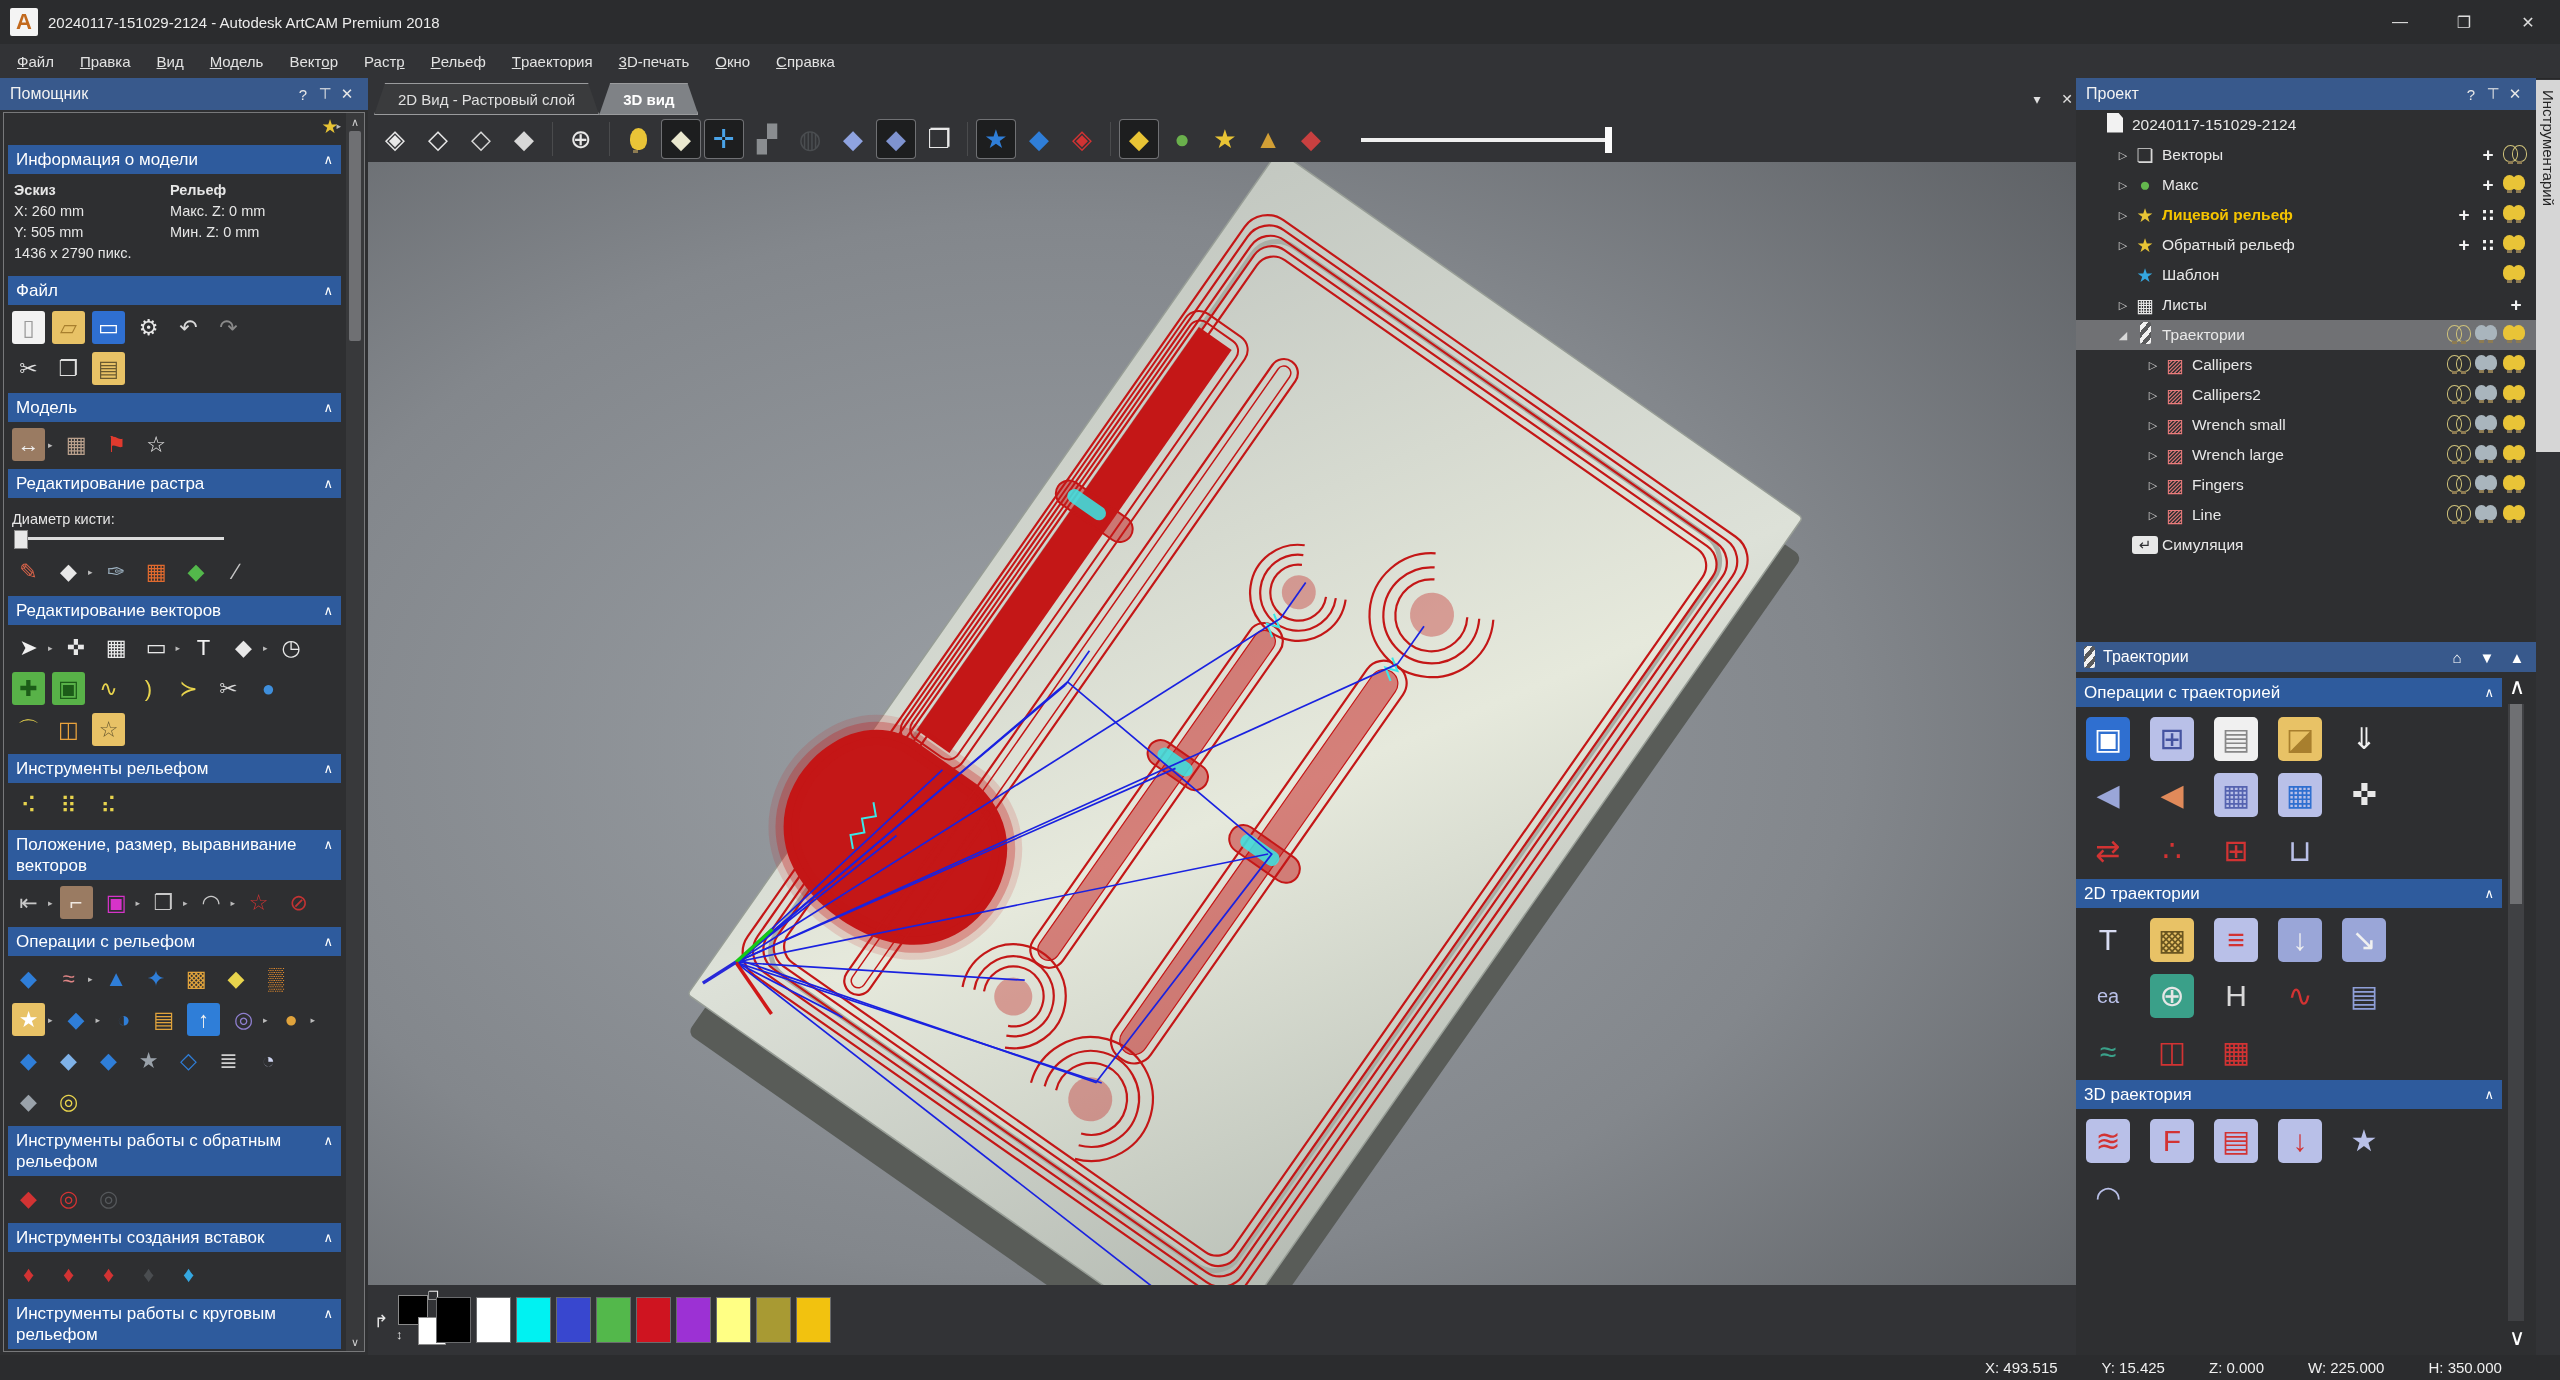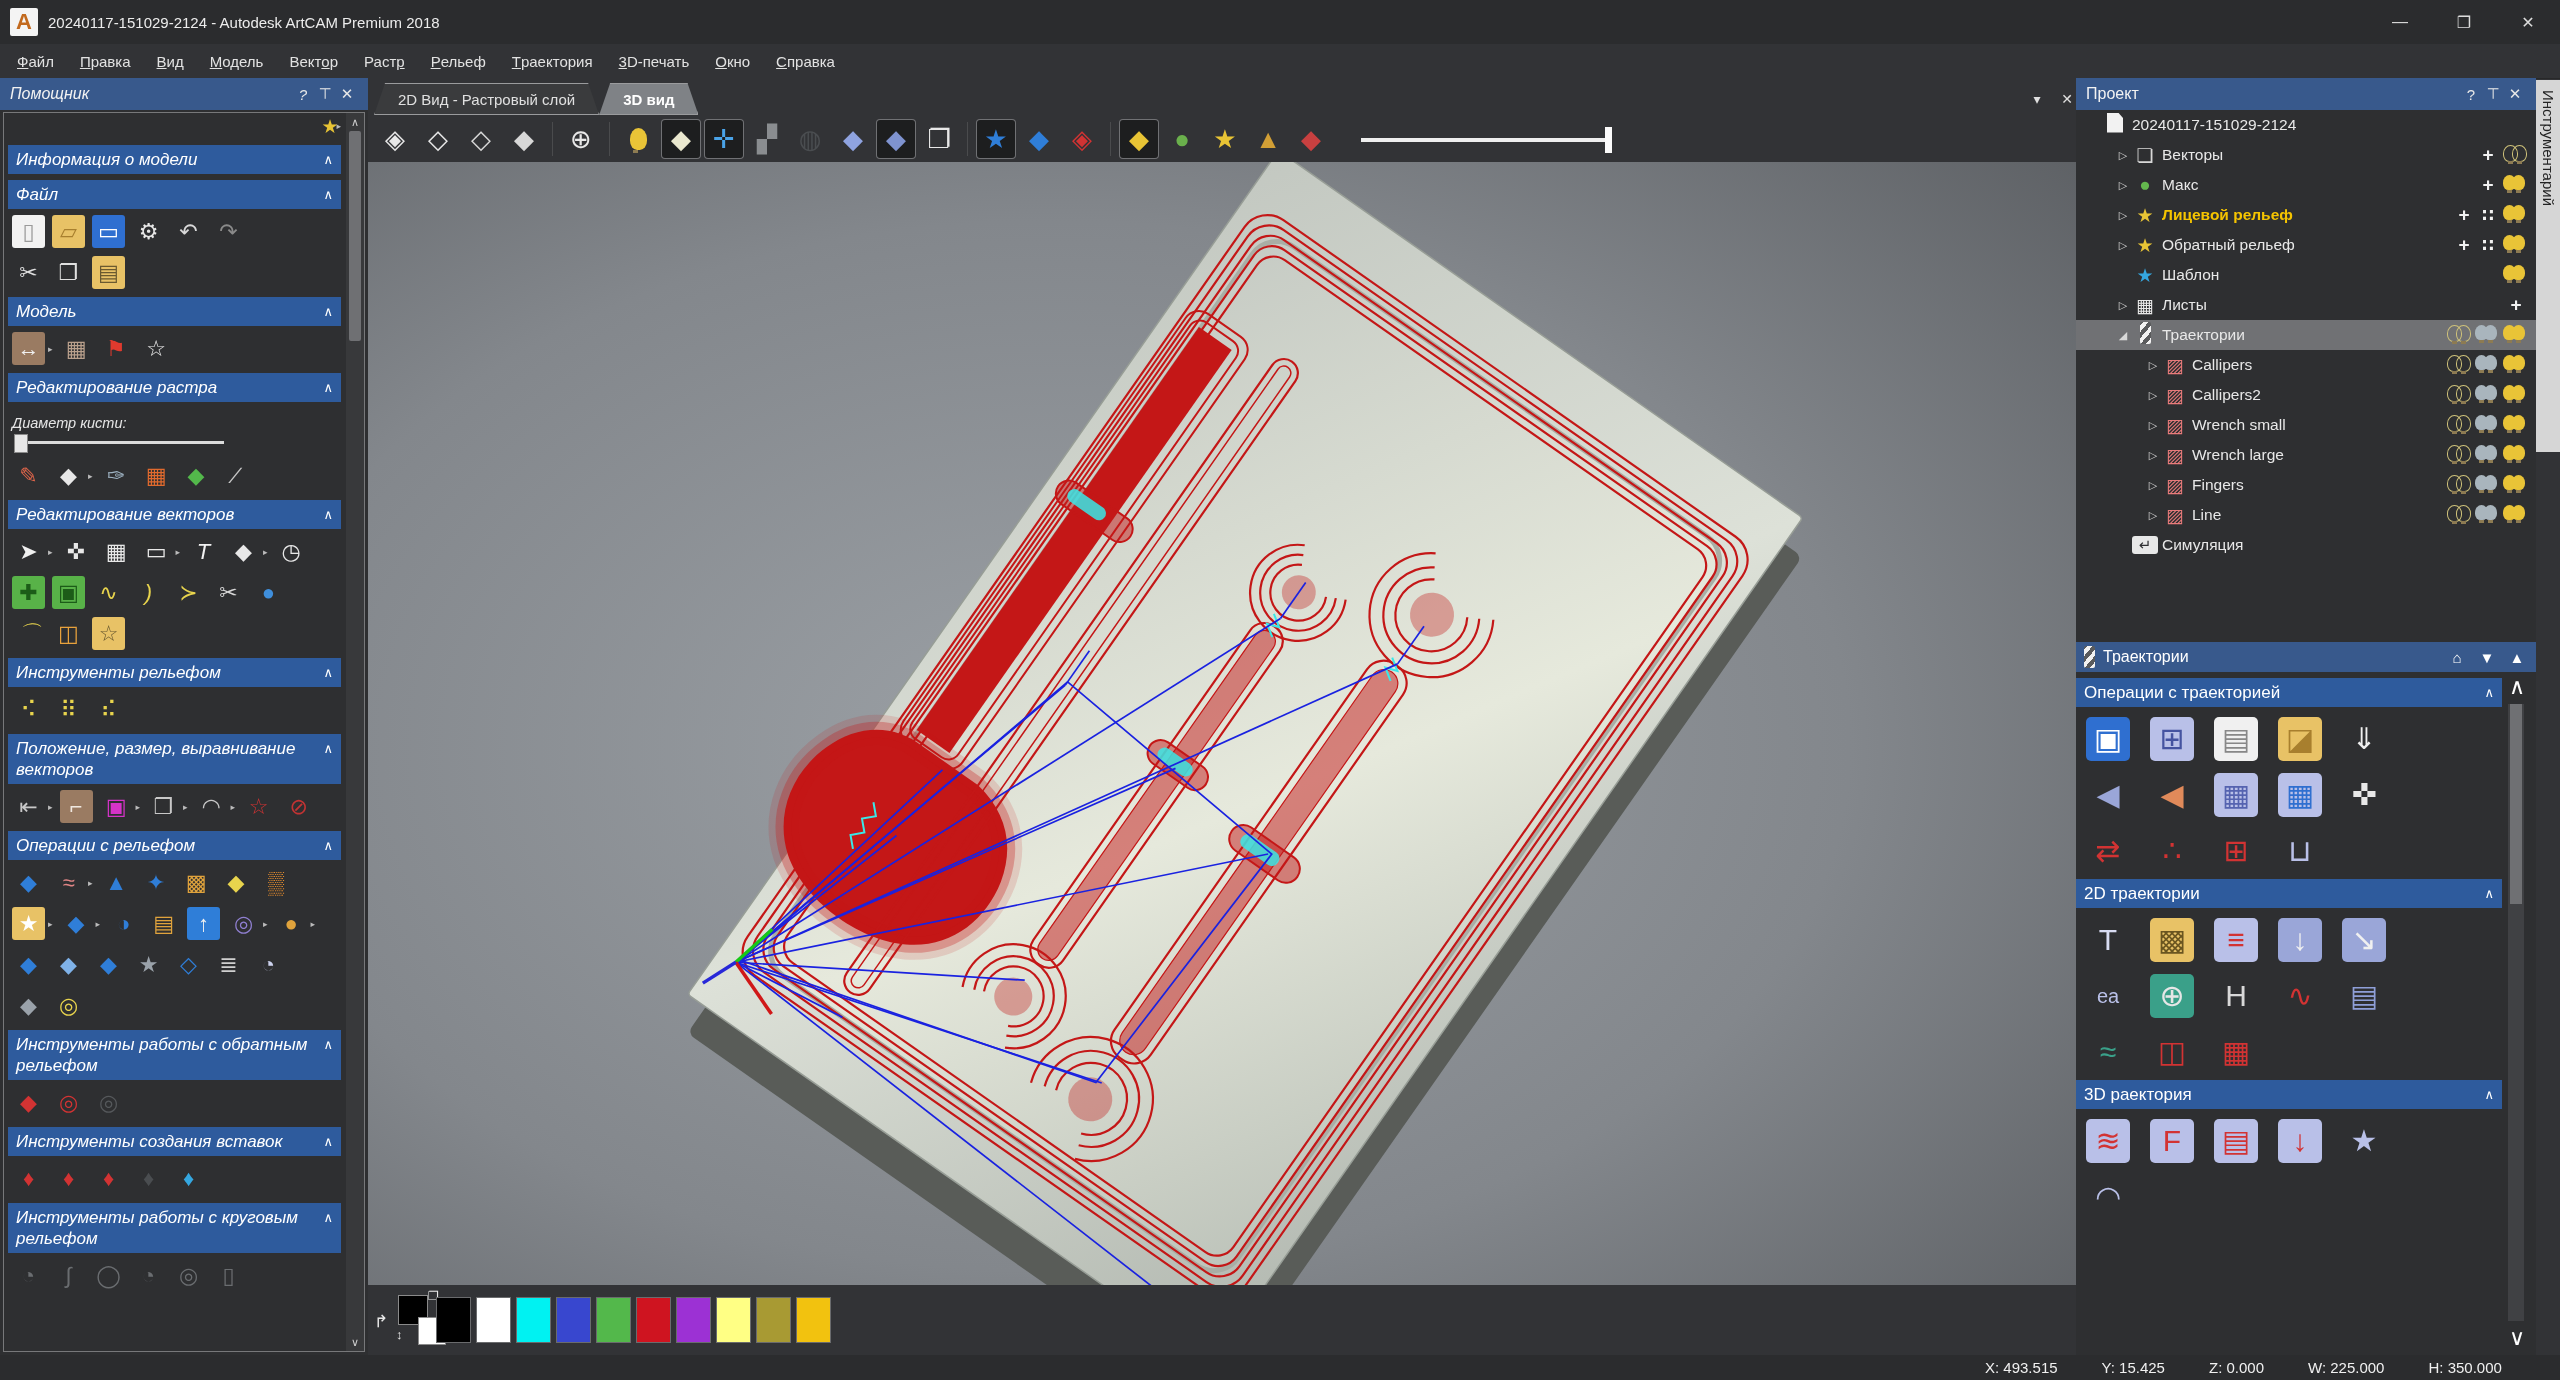--- a/index.html
+++ b/index.html
@@ -22,21 +22,21 @@
   .phead .hic{width:22px;text-align:center;font-size:15px;color:#e8e8e8;}
   .sechead{background:#2e5b9d;color:#fff;font-size:17px;line-height:21px;padding:4px 8px;margin:6px 4px 0 4px;
            display:flex;}
   .sechead .t{flex:1;}
   .sechead .chev{color:#fff;font-size:13px;}
   .icon-row{display:flex;align-items:center;gap:7px;padding:6px 8px 2px 8px;flex-wrap:wrap;}
   .ic{width:33px;height:33px;display:inline-flex;align-items:center;justify-content:center;border-radius:3px;
       font-size:22px;line-height:1;flex:none;}
   .caret{font-size:9px;color:#bbb;margin-left:-4px;}
   
-  .lpanel{position:absolute;top:78px;left:0;width:368px;bottom:25px;background:#2e2f31;font-style:italic;}
+  .lpanel{position:absolute;top:78px;left:0;width:368px;bottom:25px;background:#2e2f31;}
   .lbody{position:absolute;top:34px;left:3px;right:3px;bottom:3px;border:1px solid #77787a;background:#2e2f31;overflow:hidden;}
   .lcontent{position:absolute;top:0;left:0;right:19px;bottom:0;overflow:hidden;}
   .favrow{display:flex;justify-content:flex-end;align-items:center;height:26px;padding-right:4px;gap:2px;}
   .star{color:#e8c435;font-size:19px;}
   .minfo{display:flex;font-size:14.5px;padding:6px 10px;gap:6px;}
   .minfo .col{line-height:21px;}
   .minfo .col.l{width:150px;}
   .minfo .b{font-weight:bold;}
   .brushlab{font-size:14.5px;padding:13px 8px 0 8px;color:#e6e6e6;}
   .slider{position:relative;height:18px;margin:2px 10px 2px 10px;}
@@ -151,20 +151,33 @@
   <div class="lbody">
     <div class="lcontent" id="asst-content">
         <div class="favrow">
           <span class="star">★</span>
           <span class="caret">▸</span>
         </div>
         <div class="sechead">
           <span class="t">Информация о модели</span>
           <span class="chev">∧</span>
         </div>
+        <div class="minfo">
+          <div class="col l">
+            <div class="b">Эскиз</div>
+            <div>X: 260 mm</div>
+            <div>Y: 505 mm</div>
+            <div>1436 x 2790 пикс.</div>
+          </div>
+          <div class="col r">
+            <div class="b">Рельеф</div>
+            <div>Макс. Z: 0 mm</div>
+            <div>Мин. Z: 0 mm</div>
+          </div>
+        </div>
         <div class="sechead">
           <span class="t">Файл</span>
           <span class="chev">∧</span>
         </div>
         <div>
           <div class="icon-row">
             <span class="ic" style="color: rgb(154, 154, 154); background: rgb(242, 242, 242);">▯</span>
             <span class="ic" style="color: rgb(168, 127, 46); background: rgb(232, 194, 102);">▱</span>
             <span class="ic" style="color: rgb(255, 255, 255); background: rgb(47, 111, 208);">▭</span>
             <span class="ic" style="color: rgb(232, 232, 232);">⚙</span>

